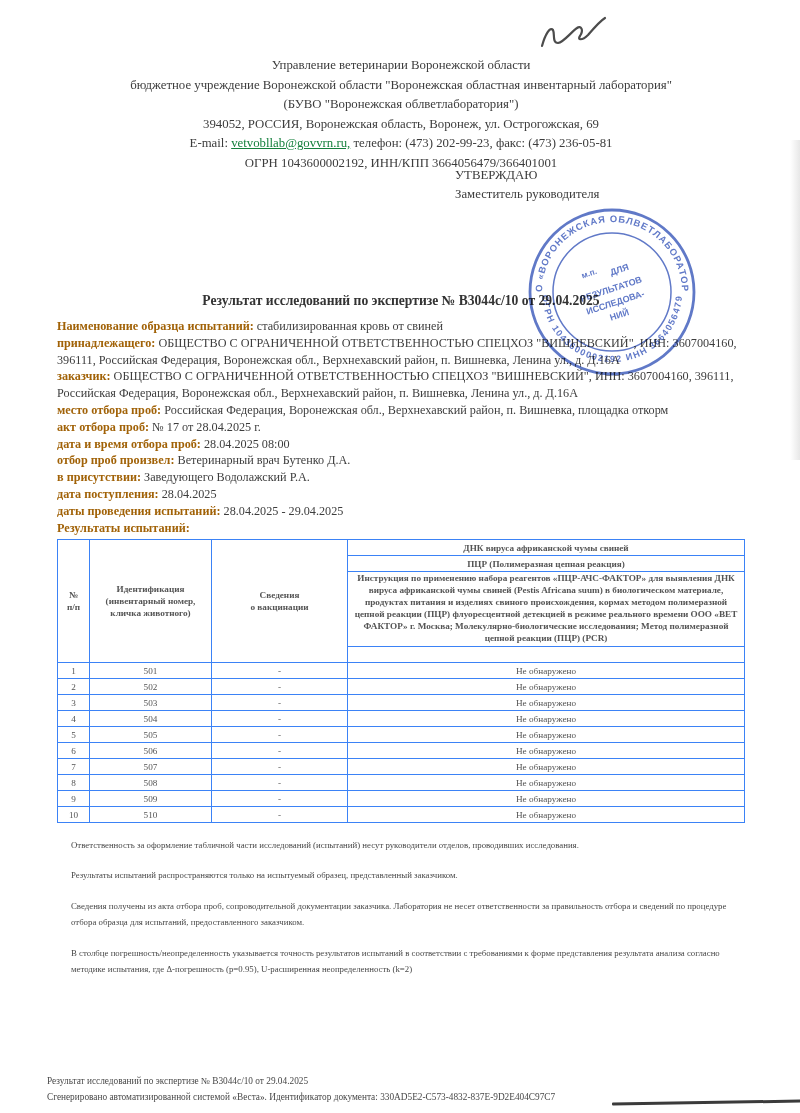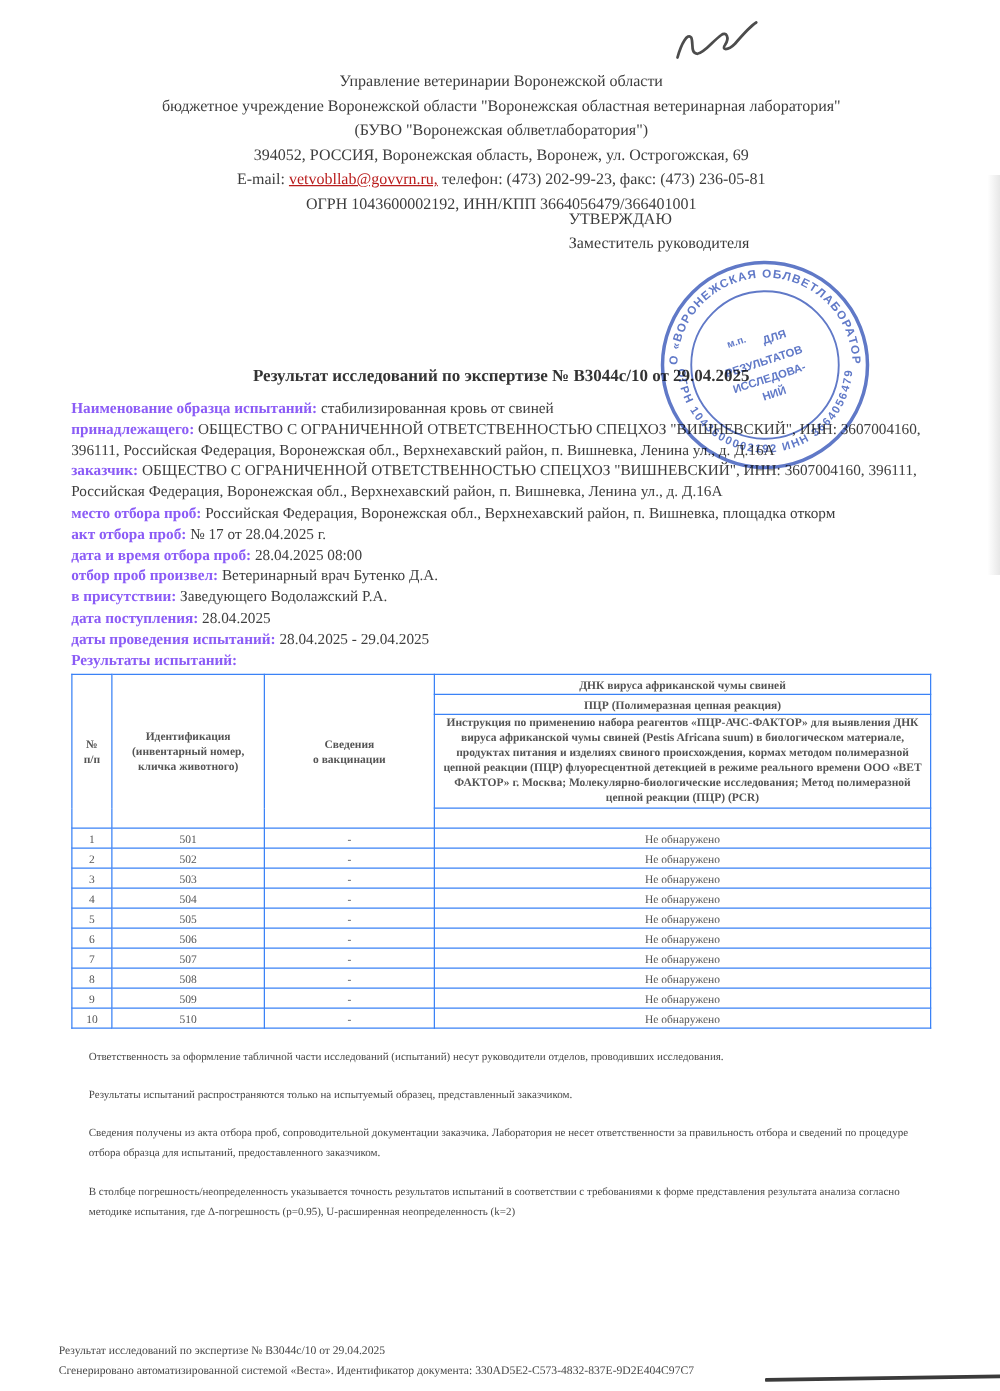--- a/index.html
+++ b/index.html
@@ -5,38 +5,38 @@
   html,body{margin:0;padding:0;background:#ffffff;}
   .page{
     position:relative;width:800px;height:1113px;margin:0 auto;
     background:#fff;overflow:hidden;
     font-family:"Liberation Serif","DejaVu Serif",serif;
     color:#3d3d3d;
   }
   .content{padding:0 55px 0 57px;}
   
   .org-header{margin-top:56px;text-align:center;font-size:12.8px;line-height:19.5px;color:#3c3c3c;}
-  .org-header .email-link{text-decoration:underline;color:#b91c1c;}
+  .org-header .email-link{text-decoration:underline;color:#15803d;}
   
   .approval{position:absolute;left:455px;top:166px;width:280px;font-size:12.8px;color:#3c3c3c;}
   .approval .l1,.approval .l2{line-height:19px;}
   .sig-wrap{position:relative;height:72px;}
   .sig-svg{position:absolute;left:28px;top:2px;}
   .sig-line{position:absolute;left:0;top:66px;width:152px;border-top:1.2px solid #9a9a9a;}
   .sig-name{position:absolute;left:160px;top:50px;white-space:nowrap;}
   .sig-date{position:absolute;left:48px;top:69px;font-size:12.3px;color:#4a4a4a;}
   
   .stamp{position:absolute;left:526px;top:206px;mix-blend-mode:multiply;opacity:.88;}
   
   .hand-mark{position:absolute;left:528px;top:8px;}
   
   .doc-title{margin:120px 0 9px;text-align:center;font-size:13.6px;font-weight:bold;color:#333;}
   
   .fields p{margin:0;font-size:12.2px;line-height:16.8px;}
-  .fields b{color:#8b5cf6;}
+  .fields b{color:#a16207;}
   
   table.results{border-collapse:collapse;width:100%;margin-top:3px;table-layout:fixed;color:#4a4a4a;}
   table.results td{border:1px solid #3b82f6;text-align:center;vertical-align:middle;padding:1px 3px;overflow:hidden;}
   .c-num{width:32px;}
   .c-id{width:122px;}
   .c-vacc{width:136px;}
   td.hdr{font-size:9.3px;font-weight:bold;color:#4d4d4d;}
   td.pre{white-space:pre-line;line-height:1.35;}
   td.group-hdr{font-size:9.3px;font-weight:bold;height:20px;}
   td.method-hdr{font-size:9.3px;font-weight:bold;height:18px;}
@@ -58,21 +58,21 @@
 <div class="page">
 
   <svg class="hand-mark" width="90" height="52" viewBox="0 0 90 52">
     <path d="M14,38 C17,27 22,18 25,22 C27,26 24,35 30,35 C36,34 42,25 49,20 C53,17 56,22 52,28 C49,32 54,33 60,27 C66,20 72,13 77,10" fill="none" stroke="#4c4c4c" stroke-width="2.2" stroke-linecap="round"></path>
   </svg>
 
   <div class="content">
 
     <div class="org-header">
       <div>Управление ветеринарии Воронежской области</div>
-      <div>бюджетное учреждение Воронежской области "Воронежская областная ветеринарная лаборатория"</div>
+      <div>бюджетное учреждение Воронежской области "Воронежская областная инвентарный лаборатория"</div>
       <div>(БУВО "Воронежская облветлаборатория")</div>
       <div>394052, РОССИЯ, Воронежская область, Воронеж, ул. Острогожская, 69</div>
       <div>
         <span>E-mail:</span>
         <span class="email-link">vetvobllab@govvrn.ru,</span>
         <span>телефон: (473) 202-99-23, факс: (473) 236-05-81</span>
       </div>
       <div>ОГРН 1043600002192, ИНН/КПП 3664056479/366401001</div>
     </div>
 

